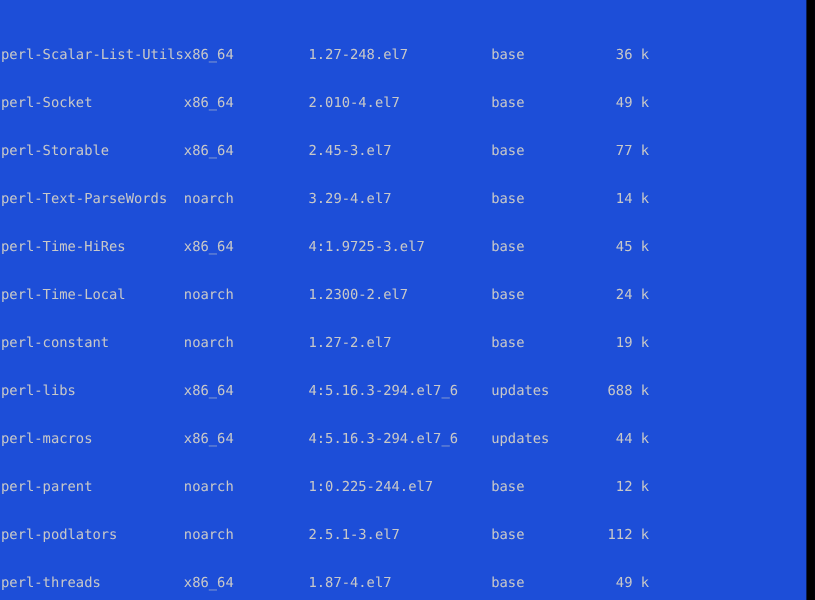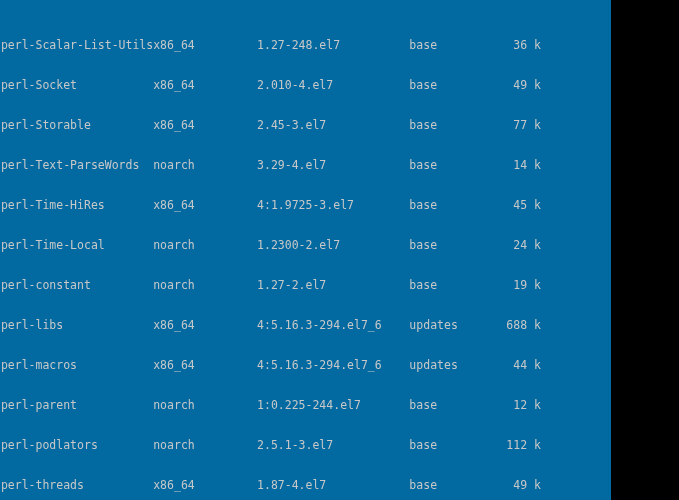--- a/index.html
+++ b/index.html
@@ -9,23 +9,23 @@
     background: #000000;
   }
   body {
     width: 679px;
     height: 500px;
     overflow: hidden;
     font-family: "DejaVu Sans Mono", "Liberation Mono", monospace;
   }
   #terminal {
     position: relative;
-    width: 611px;
+    width: 672px;
     height: 500px;
-    background: #0369a1;
+    background: #1d4ed8;
     color: #c8c8c8;
     font-family: "DejaVu Sans Mono", "Liberation Mono", monospace;
     font-size: 11.5px;
     line-height: 13.32px;
     overflow: hidden;
     box-sizing: border-box;
     padding-left: 13px;
   }
   
   #screen {

